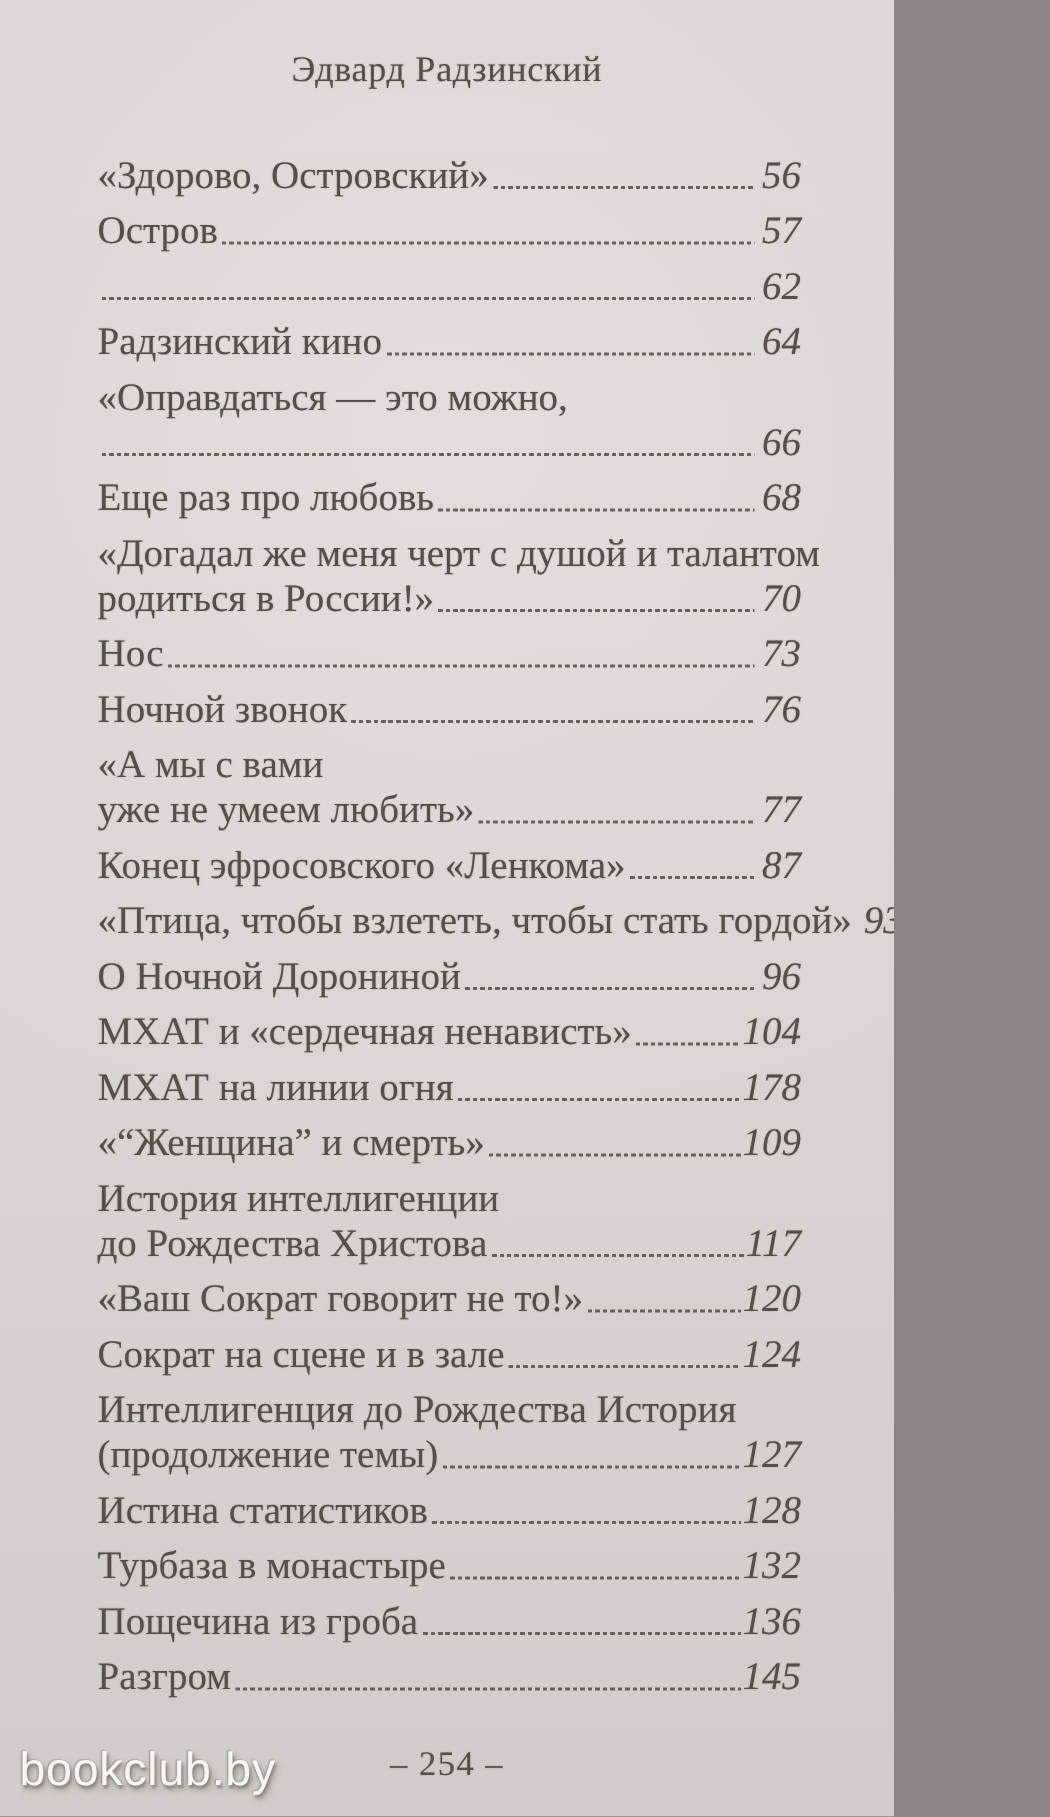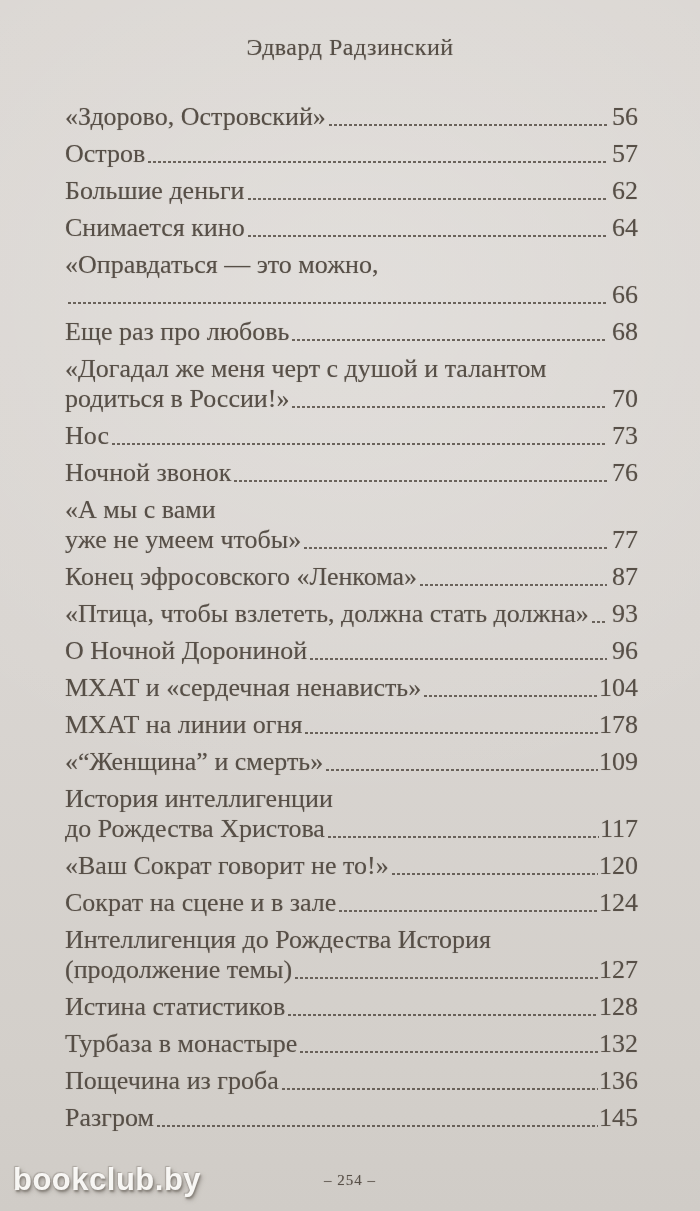--- a/index.html
+++ b/index.html
@@ -2,21 +2,21 @@
 <html><head>
 <meta charset="utf-8">
 <style>
   html, body {
     margin: 0;
     padding: 0;
     background: #8a8681;
   }
   .page {
     position: relative;
-    width: 700px;
+    width: 596px;
     height: 1211px;
     margin: 0;
     overflow: hidden;
     background:
       radial-gradient(ellipse 120% 60% at 50% 25%, rgba(255,255,255,0.20) 0%, rgba(255,255,255,0) 70%),
       linear-gradient(180deg, #dbd7d3 0%, #d9d5d1 55%, #d3cfca 88%, #d0ccc7 100%);
     font-family: "Liberation Serif", "DejaVu Serif", serif;
     color: #574f47;
   }
   .author {
@@ -60,38 +60,39 @@
       rgba(86,78,70,0.85) 0px, rgba(86,78,70,0.85) 3px,
       rgba(86,78,70,0.0) 3px, rgba(86,78,70,0.0) 5px);
     background-size: 100% 2px;
     background-position: 0 bottom;
     background-repeat: no-repeat;
   }
   .pagenum {
     white-space: nowrap;
     min-width: 30px;
     text-align: right;
+    font-style: italic;
   }
   .footer {
     position: absolute;
     bottom: 22px;
     left: 0;
     width: 100%;
     text-align: center;
-    font-size: 15px;
+    font-size: 23px;
     letter-spacing: 1px;
     text-shadow: 0 0 1px rgba(87,79,71,0.40);
   }
   .watermark {
     position: absolute;
     left: 13px;
     bottom: 13px;
     font-family: "Liberation Sans", "DejaVu Sans", sans-serif;
     font-size: 31px;
-    font-weight: 700;
+    font-weight: 400;
     letter-spacing: 0.5px;
     color: rgba(253,252,250,0.95);
     text-shadow:
       1px 2px 2px rgba(128,122,115,0.85),
       -1px -1px 1px rgba(128,122,115,0.45),
       2px 3px 4px rgba(128,122,115,0.55);
   }
 </style>
 </head>
 <body>
@@ -109,28 +110,27 @@
       </div>
       <div class="entry">
         <div class="line leaderline">
           <span class="title">Остров</span>
           <span class="leader"></span>
           <span class="pagenum">57</span>
         </div>
       </div>
       <div class="entry">
         <div class="line leaderline">
-          <span class="title">Большие деньги</span>
           <span class="leader"></span>
           <span class="pagenum">62</span>
         </div>
       </div>
       <div class="entry">
         <div class="line leaderline">
-          <span class="title">Снимается кино</span>
+          <span class="title">Радзинский кино</span>
           <span class="leader"></span>
           <span class="pagenum">64</span>
         </div>
       </div>
       <div class="entry">
         <div class="line">«Оправдаться — это можно,</div>
         <div class="line leaderline">
           <span class="leader"></span>
           <span class="pagenum">66</span>
         </div>
@@ -160,35 +160,35 @@
       <div class="entry">
         <div class="line leaderline">
           <span class="title">Ночной звонок</span>
           <span class="leader"></span>
           <span class="pagenum">76</span>
         </div>
       </div>
       <div class="entry">
         <div class="line">«А мы с вами</div>
         <div class="line leaderline">
-          <span class="title">уже не умеем чтобы»</span>
+          <span class="title">уже не умеем любить»</span>
           <span class="leader"></span>
           <span class="pagenum">77</span>
         </div>
       </div>
       <div class="entry">
         <div class="line leaderline">
           <span class="title">Конец эфросовского «Ленкома»</span>
           <span class="leader"></span>
           <span class="pagenum">87</span>
         </div>
       </div>
       <div class="entry">
         <div class="line leaderline">
-          <span class="title">«Птица, чтобы взлететь, должна стать должна»</span>
+          <span class="title">«Птица, чтобы взлететь, чтобы стать гордой»</span>
           <span class="leader"></span>
           <span class="pagenum">93</span>
         </div>
       </div>
       <div class="entry">
         <div class="line leaderline">
           <span class="title">О Ночной Дорониной</span>
           <span class="leader"></span>
           <span class="pagenum">96</span>
         </div>

